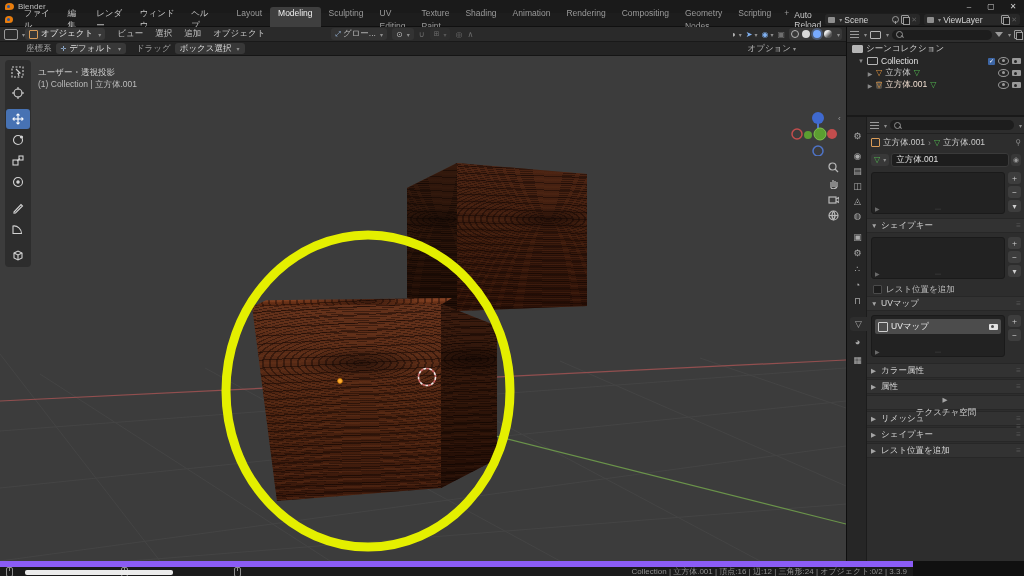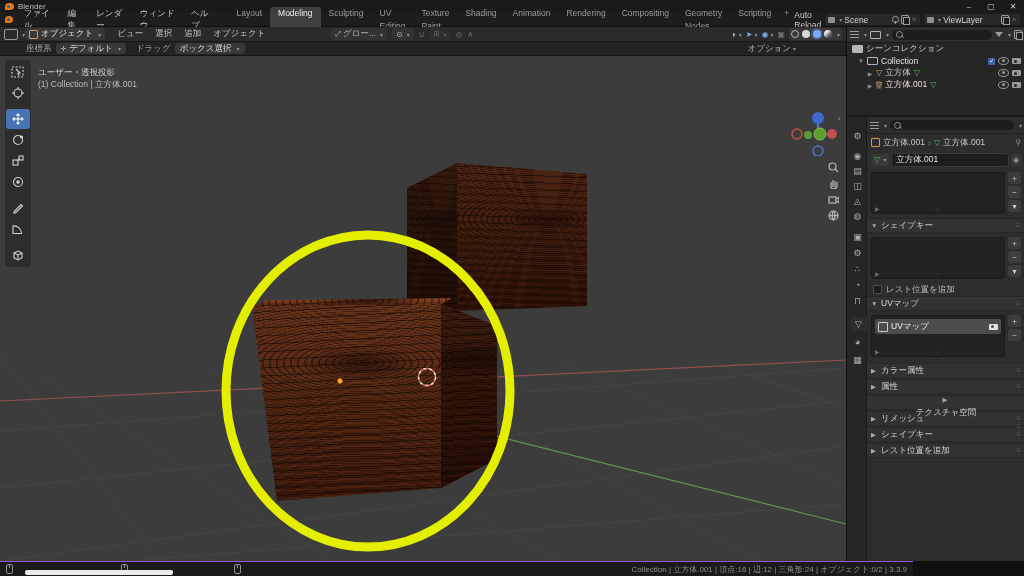--- a/index.html
+++ b/index.html
@@ -122,21 +122,21 @@
   .listbox .dots{position:absolute;left:50%;bottom:1px;color:#6a6a6a;font-size:6px;transform:translateX(-50%);}
   .sidebtns{display:flex;flex-direction:column;gap:2px;}
   .sbtn{width:13px;height:12px;background:#3d3d3d;border-radius:3px;color:#cfcfcf;font-size:8px;display:flex;align-items:center;justify-content:center;}
   .chkrow{display:flex;align-items:center;gap:4px;height:13px;padding:0 6px;color:#bdbdbd;}
   .chk-empty{width:7px;height:7px;background:#1d1d1d;border:1px solid #4a4a4a;border-radius:1px;}
   .uvrow{position:absolute;left:3px;right:3px;top:3px;height:15px;background:#4c4c4c;border-radius:2px;display:flex;align-items:center;gap:3px;padding:0 3px;color:#efefef;}
   .uvic{width:8px;height:8px;border:1px solid #cfcfcf;border-radius:1px;background:linear-gradient(90deg,transparent 45%,#cfcfcf 45% 55%,transparent 55%);}
   .i-cam.white{background:#e3e3e3;}
   .i-cam.white::after{background:#4c4c4c;}
   
-  #statusbar{left:0;top:561px;width:913px;height:15px;background:#1a1a1a;display:flex;align-items:center;font-size:8px;color:#8f8f8f;border-top:1px solid #8b5cf6;box-sizing:border-box;}
+  #statusbar{left:0;top:561px;width:913px;height:15px;background:#1a1a1a;display:flex;align-items:center;font-size:8px;color:#8f8f8f;border-top:6px solid #8b5cf6;box-sizing:border-box;}
   .mouseic{width:5px;height:8px;border:1px solid #8f8f8f;border-radius:2px;position:relative;flex:none;}
   .mouseic::after{content:"";position:absolute;left:1.5px;top:0;width:1px;height:3px;background:#8f8f8f;}
   #taskbar-sliver{position:absolute;left:25px;top:570px;width:148px;height:5px;background:#ececec;border-radius:2px;}
   #status-right{margin-left:auto;padding-right:6px;color:#8f8f8f;}
 </style>
 </head>
 <body>
 
 <div id="titlebar" class="abs">
   <span class="blogo"></span>

